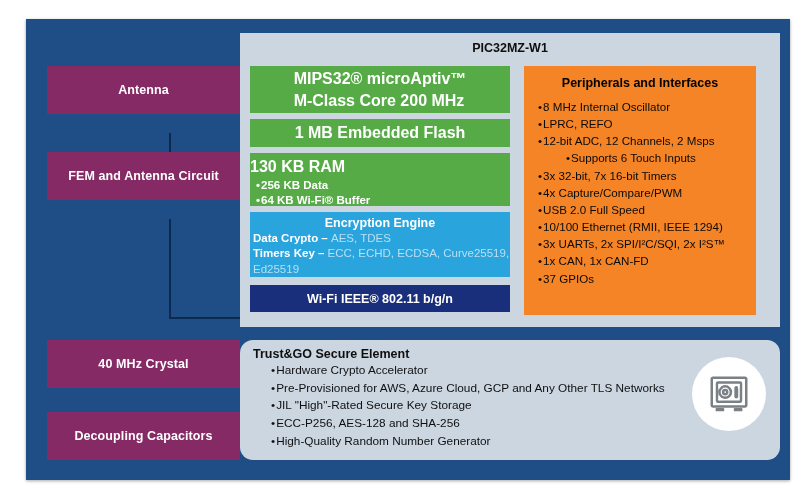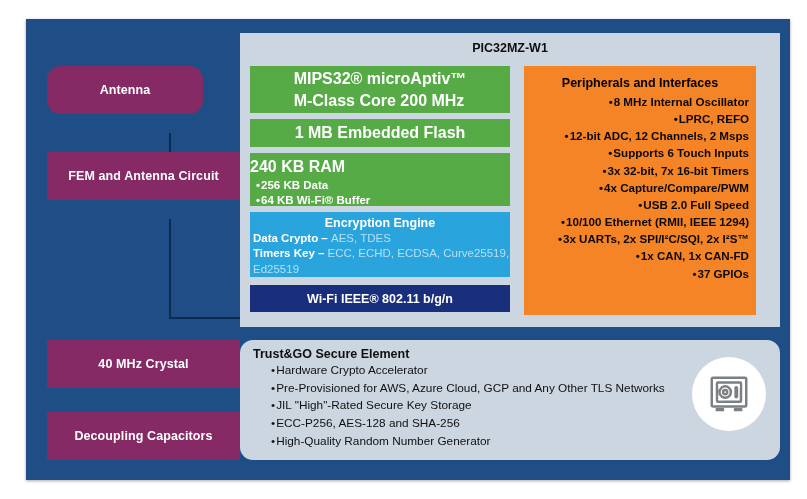--- a/index.html
+++ b/index.html
@@ -38,21 +38,21 @@
     display: flex;
     align-items: center;
     justify-content: center;
     color: #ffffff;
     font-weight: bold;
     font-size: 12.5px;
     letter-spacing: .1px;
     text-align: center;
     line-height: 1.2;
   }
-  #box-antenna   { left: 47px;  top: 66px;  width: 156px; height: 48px; border-radius: 14px; }
+  #box-antenna   { left: 47px;  top: 66px;  width: 193px; height: 48px; }
   #box-fem       { left: 47px;  top: 152px; width: 193px; height: 48px; }
   #box-crystal   { left: 47px;  top: 340px; width: 193px; height: 48px; }
   #box-decoup    { left: 47px;  top: 412px; width: 193px; height: 48px; }
 
   
   .conn {
     position: absolute;
     background: #0d2b50;
   }
   #conn-ant-fem   { left: 143px; top: 114px; width: 2px;  height: 38px; }
@@ -158,26 +158,25 @@
     padding: 4px 6px 0 6px;
   }
   #periph-title {
     text-align: center;
     font-weight: bold;
     font-size: 12.5px;
     margin-bottom: 3px;
     margin-top: 6px;
   }
   #periph-list {
-    margin: 1px; padding: 0; list-style: none;
+    margin: 8px; padding: 0; list-style: none;
     font-size: 11.6px;
     line-height: 1.48;
-    font-weight: 700;
+    font-weight: 400;
     color: #0a0a0a;
-    text-align: right;
   }
   #periph-list li::before { content: "\2022"; margin-right: 1px; }
   #periph-list li.sub { padding-left: 28px; }
 
   
   #trust-panel {
     position: absolute;
     left: 240px; top: 340px; width: 540px; height: 120px;
     background: #ccd6e1;
     box-sizing: border-box;
@@ -244,21 +243,21 @@
       <div>MIPS32® microAptiv™</div>
       <div>M-Class Core 200 MHz</div>
     </div>
   </div>
 
   <div class="green-box" id="blk-flash">
     <div class="green-title">1 MB Embedded Flash</div>
   </div>
 
   <div class="green-box" id="blk-ram">
-    <div class="green-title">240 KB RAM</div>
+    <div class="green-title">130 KB RAM</div>
     <ul class="green-bullets">
       <li>256 KB Data</li>
       <li>64 KB Wi-Fi® Buffer</li>
     </ul>
   </div>
 
   <div id="blk-crypto">
     <div id="crypto-title">Encryption Engine</div>
     <div class="crypto-line">
       <b>Data Crypto – </b><span class="crypto-val">AES, TDES</span>

